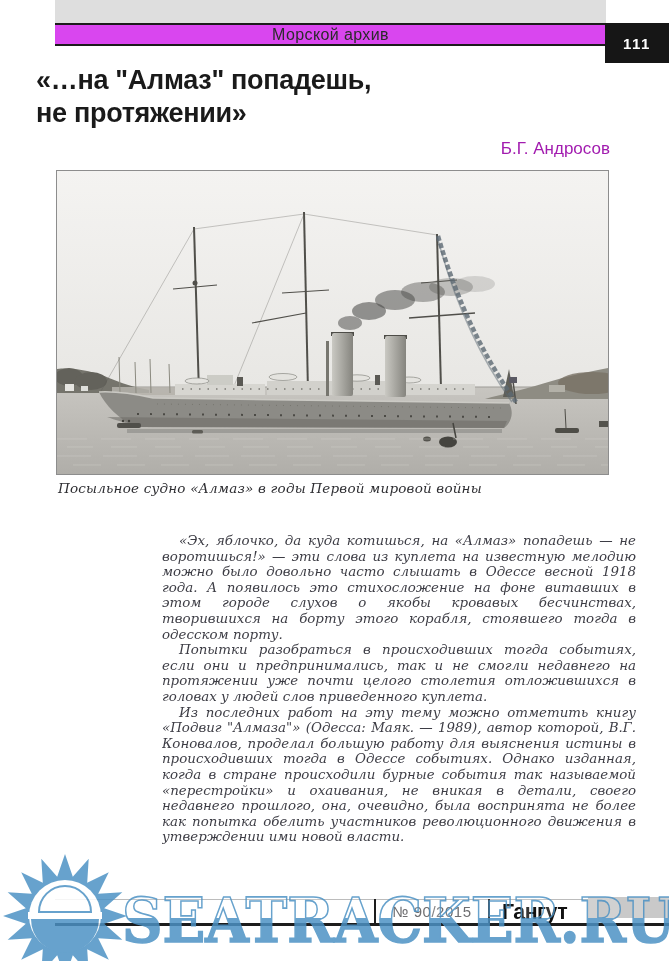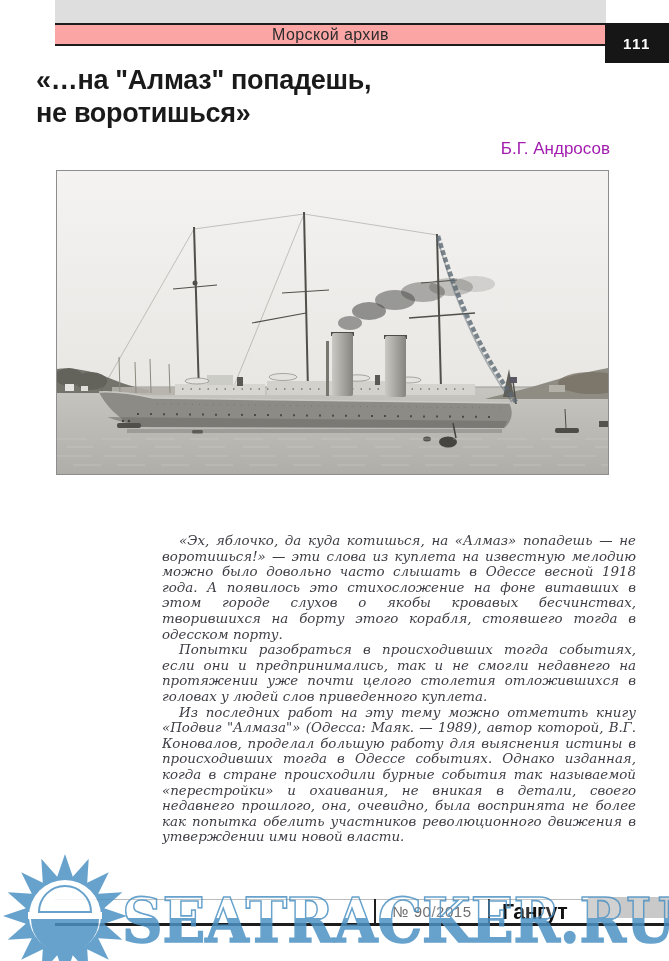--- a/index.html
+++ b/index.html
@@ -4,21 +4,21 @@
 <style>
   html,body{margin:0;padding:0;background:#fff;}
   .page{
     position:relative;width:669px;height:961px;overflow:hidden;
     background:#ffffff;font-family:"Liberation Sans",sans-serif;
   }
   
   .top-strip{position:absolute;left:55px;top:0;width:551px;height:23px;background:#dedede;}
   .header-bar{
     position:absolute;left:55px;top:23px;width:551px;height:23px;box-sizing:border-box;
-    background:#fca5a5;border-top:2px solid #1c1c1c;border-bottom:2px solid #1c1c1c;
+    background:#d946ef;border-top:2px solid #1c1c1c;border-bottom:2px solid #1c1c1c;
     display:flex;align-items:center;justify-content:center;
   }
   .header-title{font-size:16px;color:#2b2b2b;letter-spacing:.4px;}
   .page-num-box{
     position:absolute;left:605px;top:23px;width:64px;height:40px;background:#161616;
     display:flex;align-items:center;justify-content:center;
   }
   .page-num{color:#fff;font-weight:bold;font-size:15px;letter-spacing:1.5px;}
   
   .title{
@@ -73,21 +73,21 @@
 <div class="page">
 
   <div class="top-strip"></div>
   <div class="header-bar">
     <span class="header-title">Морской архив</span>
   </div>
   <div class="page-num-box">
     <span class="page-num">111</span>
   </div>
 
-  <h1 class="title"><span>«…на "Алмаз" попадешь,</span><br><span>не воротишься»</span></h1>
+  <h1 class="title"><span>«…на "Алмаз" попадешь,</span><br><span>не протяжении»</span></h1>
   <div class="author">Б.Г. Андросов</div>
 
   <figure class="photo">
     <svg width="551" height="303" viewBox="0 0 551 303">
       <defs>
         <linearGradient id="skyg" x1="0" y1="0" x2="0" y2="1">
           <stop offset="0" stop-color="#f4f3f1"></stop>
             <stop offset="1" stop-color="#e8e7e4"></stop>
         </linearGradient>
         <linearGradient id="seag" x1="0" y1="0" x2="0" y2="1">
@@ -188,20 +188,21 @@
       <line x1="508" y1="238" x2="509" y2="257" stroke="#4e4d47" stroke-width="1"></line>
       <rect x="542" y="250" width="9" height="6" fill="#54534d"></rect>
       <g stroke="#d8d7d2" stroke-width="1" opacity=".35">
         <line x1="0" y1="268" x2="551" y2="268" stroke-dasharray="30,14"></line>
         <line x1="10" y1="276" x2="551" y2="276" stroke-dasharray="26,18"></line>
         <line x1="0" y1="285" x2="551" y2="285" stroke-dasharray="34,12"></line>
         <line x1="16" y1="294" x2="551" y2="294" stroke-dasharray="28,16"></line>
       </g>
     </svg>
   </figure>
+  <div class="caption">Посыльное судно «Алмаз» в годы Первой мировой войны</div>
 
   <main class="body-text">
     <p>«Эх, яблочко, да куда котишься, на «Алмаз» попадешь — не воротишься!» — эти слова из куплета на известную мелодию можно было довольно часто слышать в Одессе весной 1918 года. А появилось это стихосложение на фоне витавших в этом городе слухов о якобы кровавых бесчинствах, творившихся на борту этого корабля, стоявшего тогда в одесском порту.</p>
     <p>Попытки разобраться в происходивших тогда событиях, если они и предпринимались, так и не смогли недавнего на протяжении уже почти целого столетия отложившихся в головах у людей слов приведенного куплета.</p>
     <p>Из последних работ на эту тему можно отметить книгу «Подвиг "Алмаза"» (Одесса: Маяк. — 1989), автор которой, В.Г. Коновалов, проделал большую работу для выяснения истины в происходивших тогда в Одессе событиях. Однако изданная, когда в стране происходили бурные события так называемой «перестройки» и охаивания, не вникая в детали, своего недавнего прошлого, она, очевидно, была воспринята не более как попытка обелить участников революционного движения в утверждении ими новой власти.</p>
 
   </main>
 
   <div class="gray-hairline"></div>
   <div class="footer-gray-strip"></div>

